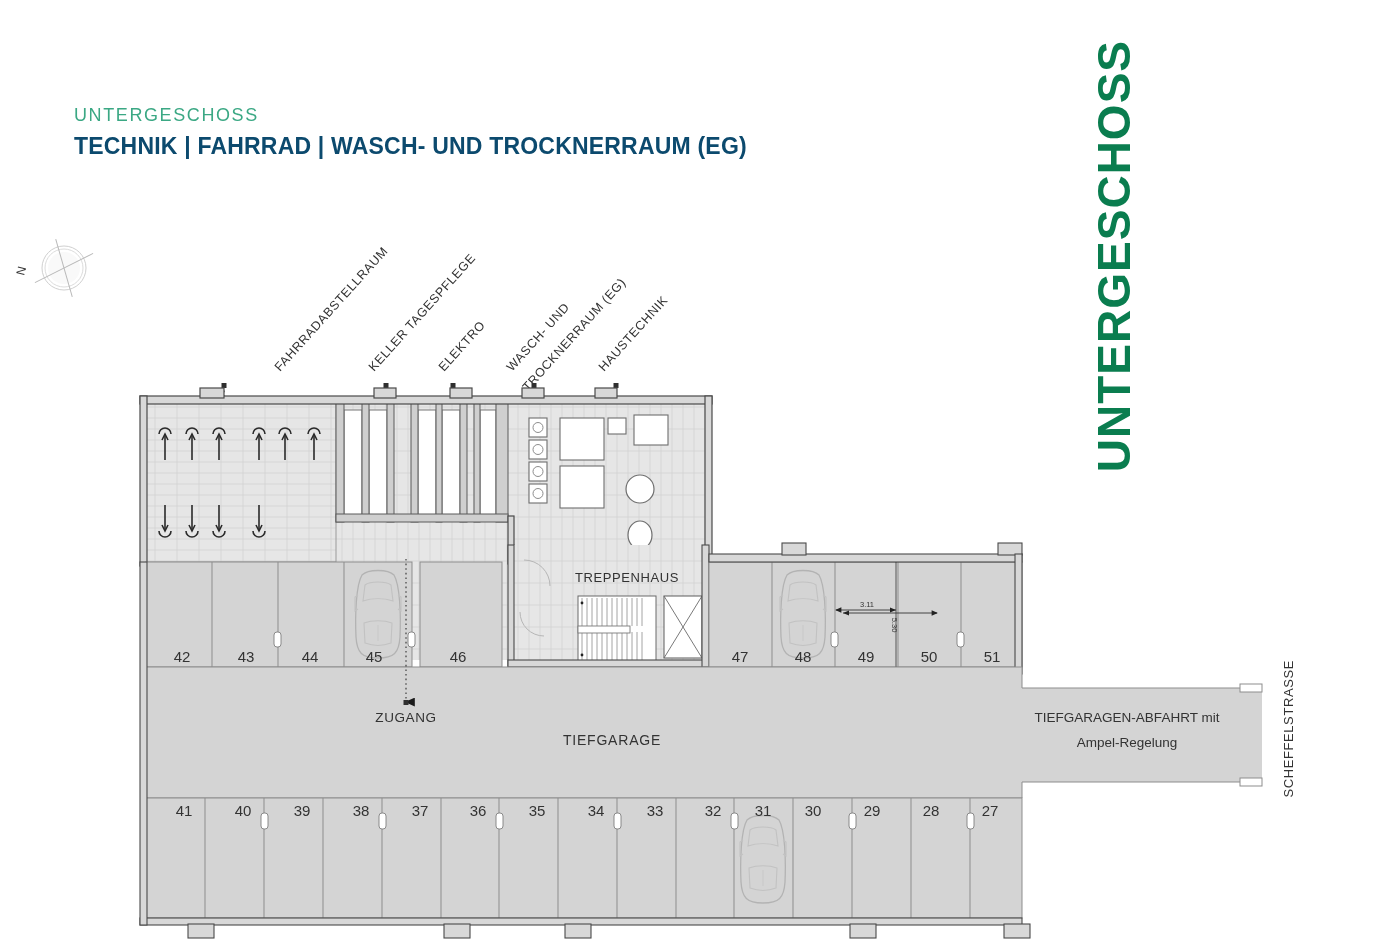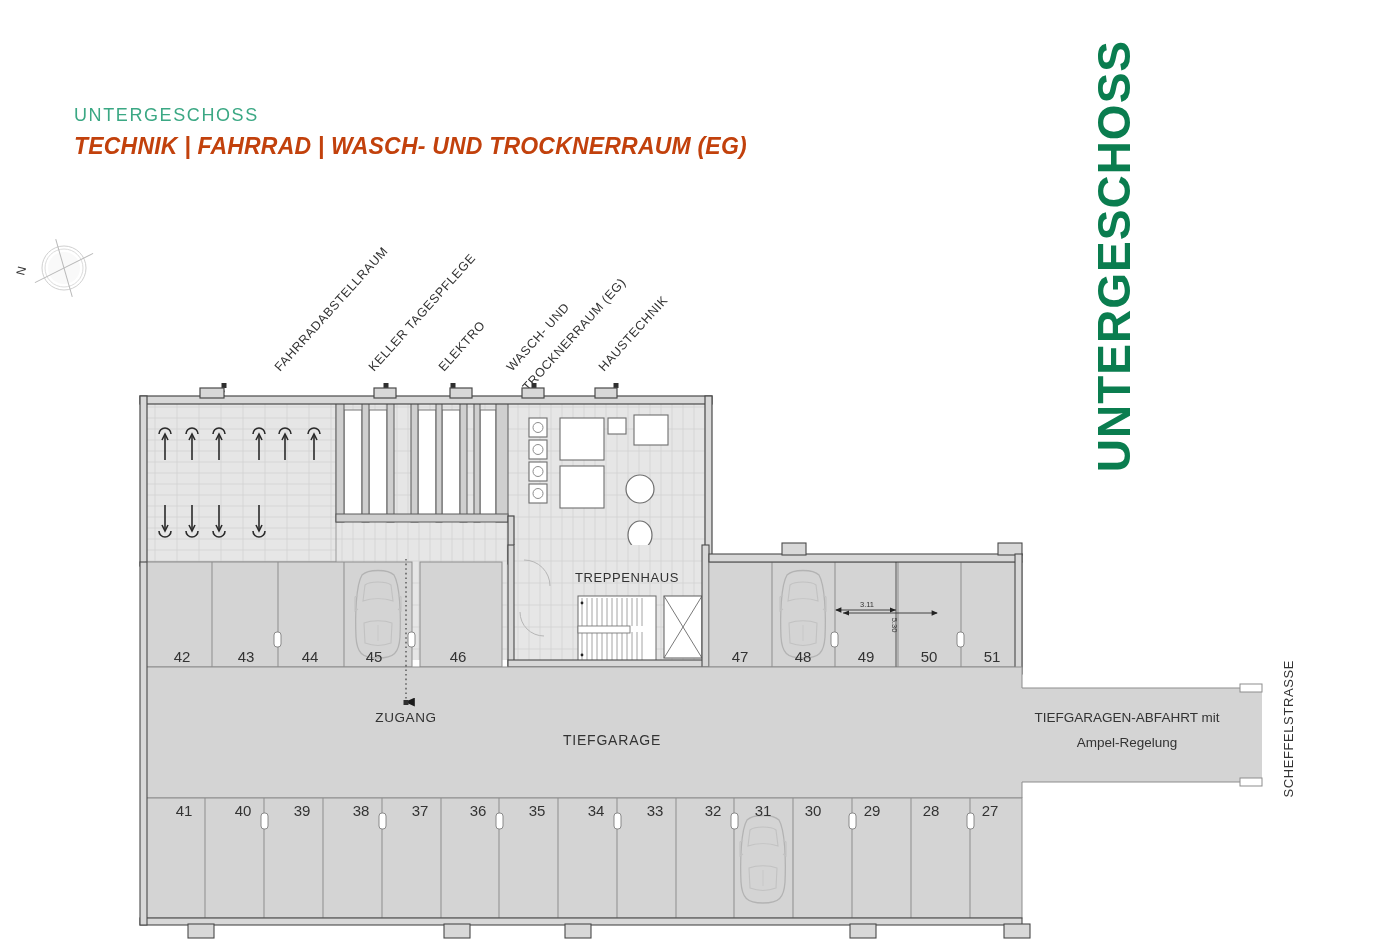--- a/index.html
+++ b/index.html
@@ -12,24 +12,23 @@
   }
   #stage{position:absolute;left:0;top:0;width:1148px;height:940px;margin-left:12px;}
 
   
   .hdr{position:absolute;left:62px;top:105px;}
   .hdr .sub{
     font-size:18px;letter-spacing:1.6px;color:#3ba884;
     font-weight:400;line-height:1.15;
   }
   .hdr .ttl{
-    font-size:23px;font-weight:bold;color:#c2410c;
+    font-size:23px;font-weight:bold;color:#0c4a6e;
     letter-spacing:.2px;line-height:1.3;margin-top:6px;
     white-space:nowrap;
-    font-style:italic;
   }
 
   
   .sidetitle{
     position:absolute;right:16px;top:40px;
     height:520px;width:60px;
     display:flex;align-items:flex-start;justify-content:center;
   }
   .sidetitle span{
     writing-mode:vertical-rl;transform:rotate(180deg);

